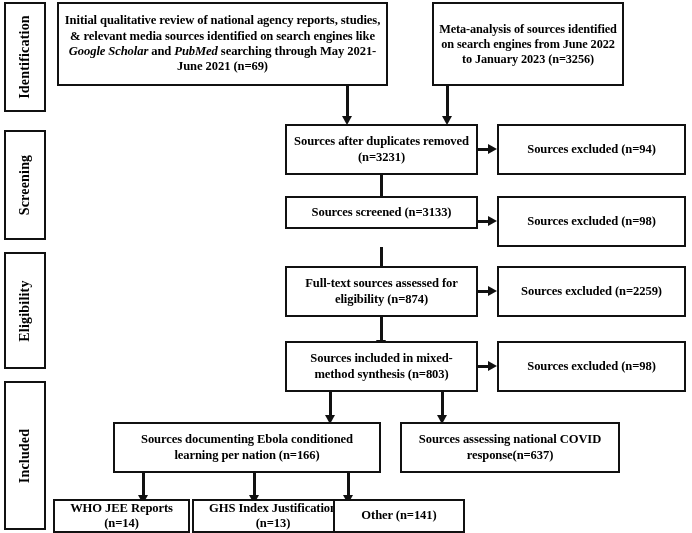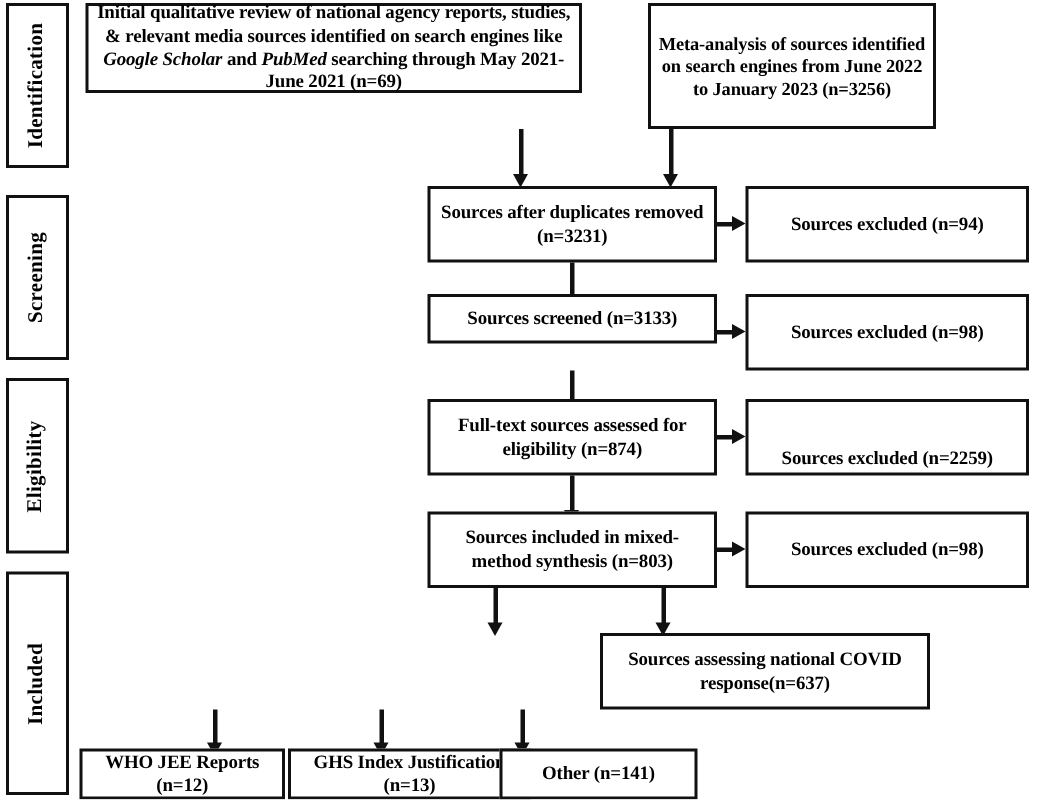--- a/index.html
+++ b/index.html
@@ -95,21 +95,21 @@
   </div>
 
   <div class="stage" style="left:4px; top:252px; width:42px; height:117px;">
     <div class="vtext">Eligibility</div>
   </div>
 
   <div class="stage" style="left:4px; top:381px; width:42px; height:149px;">
     <div class="vtext">Included</div>
   </div>
 
-  <div class="box f13" style="left:57px; top:2px; width:331px; height:60px;">
+  <div class="box f13" style="left:57px; top:2px; width:331px; height:84px;">
     <span>Initial qualitative review of national agency reports, studies, &amp; relevant media sources identified on search engines like <em>Google Scholar</em> and <em>PubMed</em> searching through May 2021-June 2021 (n=69)</span>
   </div>
 
   <div class="box f125" style="left:432px; top:2px; width:192px; height:84px;">
     <span>Meta-analysis of sources identified on search engines from June 2022 to January 2023 (n=3256)</span>
   </div>
 
   <div class="vline" style="left:346px; top:86px; height:32px;"></div>
   <div class="arrow-down" style="left:342.2px; top:116px;"></div>
 
@@ -141,21 +141,21 @@
   <div class="hline" style="left:478px; top:220px; width:11px;"></div>
   <div class="arrow-right" style="left:488px; top:216.2px;"></div>
 
   <div class="vline" style="left:380px; top:247px; width:2.5px; height:27px;"></div>
   <div class="arrow-down" style="left:376.2px; top:272px;"></div>
 
   <div class="box f13" style="left:285px; top:266px; width:193px; height:51px;">
     <span>Full-text sources assessed for eligibility (n=874)</span>
   </div>
 
-  <div class="box f13" style="left:497px; top:266px; width:189px; height:51px;align-items:flex-end;">
+  <div class="box f13" style="left:497px; top:266px; width:189px; height:51px;">
     <span>Sources excluded (n=2259)</span>
   </div>
 
   <div class="hline" style="left:478px; top:290px; width:11px;"></div>
   <div class="arrow-right" style="left:488px; top:286.2px;"></div>
 
   <div class="vline" style="left:380px; top:317px; width:2.5px; height:25px;"></div>
   <div class="arrow-down" style="left:376.2px; top:340px;"></div>
 
   <div class="box f13" style="left:285px; top:341px; width:193px; height:51px;">
@@ -168,36 +168,39 @@
 
   <div class="hline" style="left:478px; top:365px; width:11px;"></div>
   <div class="arrow-right" style="left:488px; top:361.2px;"></div>
 
   <div class="vline" style="left:329px; top:392px; height:25px;"></div>
   <div class="arrow-down" style="left:325.2px; top:415px;"></div>
 
   <div class="vline" style="left:441px; top:392px; height:25px;"></div>
   <div class="arrow-down" style="left:437.2px; top:415px;"></div>
 
+  <div class="box f13" style="left:113px; top:422px; width:268px; height:51px;">
+    <span>Sources documenting Ebola conditioned learning per nation (n=166)</span>
+  </div>
 
   <div class="box f13" style="left:400px; top:422px; width:220px; height:51px;">
     <span>Sources assessing national COVID response(n=637)</span>
   </div>
 
   <div class="vline" style="left:142px; top:473px; height:24px;"></div>
   <div class="arrow-down" style="left:138.2px; top:495px;"></div>
 
   <div class="vline" style="left:253px; top:473px; height:24px;"></div>
   <div class="arrow-down" style="left:249.2px; top:495px;"></div>
 
   <div class="vline" style="left:347px; top:473px; height:24px;"></div>
   <div class="arrow-down" style="left:343.2px; top:495px;"></div>
 
   <div class="box f13" style="left:53px; top:499px; width:137px; height:34px;">
-    <span>WHO JEE Reports (n=12)</span>
+    <span>WHO JEE Reports (n=14)</span>
   </div>
 
   <div class="box f13" style="left:192px; top:499px; width:162px; height:34px;">
     <span>GHS Index Justification (n=13)</span>
   </div>
 
   <div class="box f13" style="left:333px; top:499px; width:132px; height:34px;">
     <span>Other (n=141)</span>
   </div>
 

